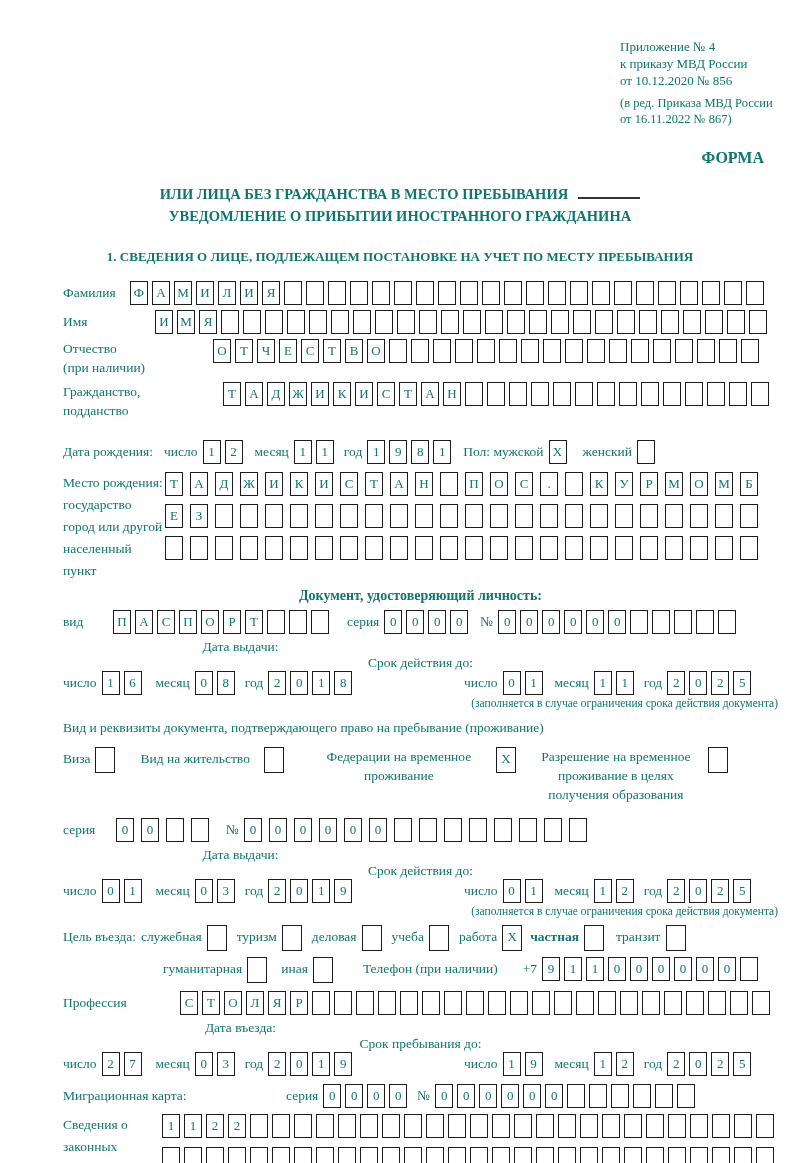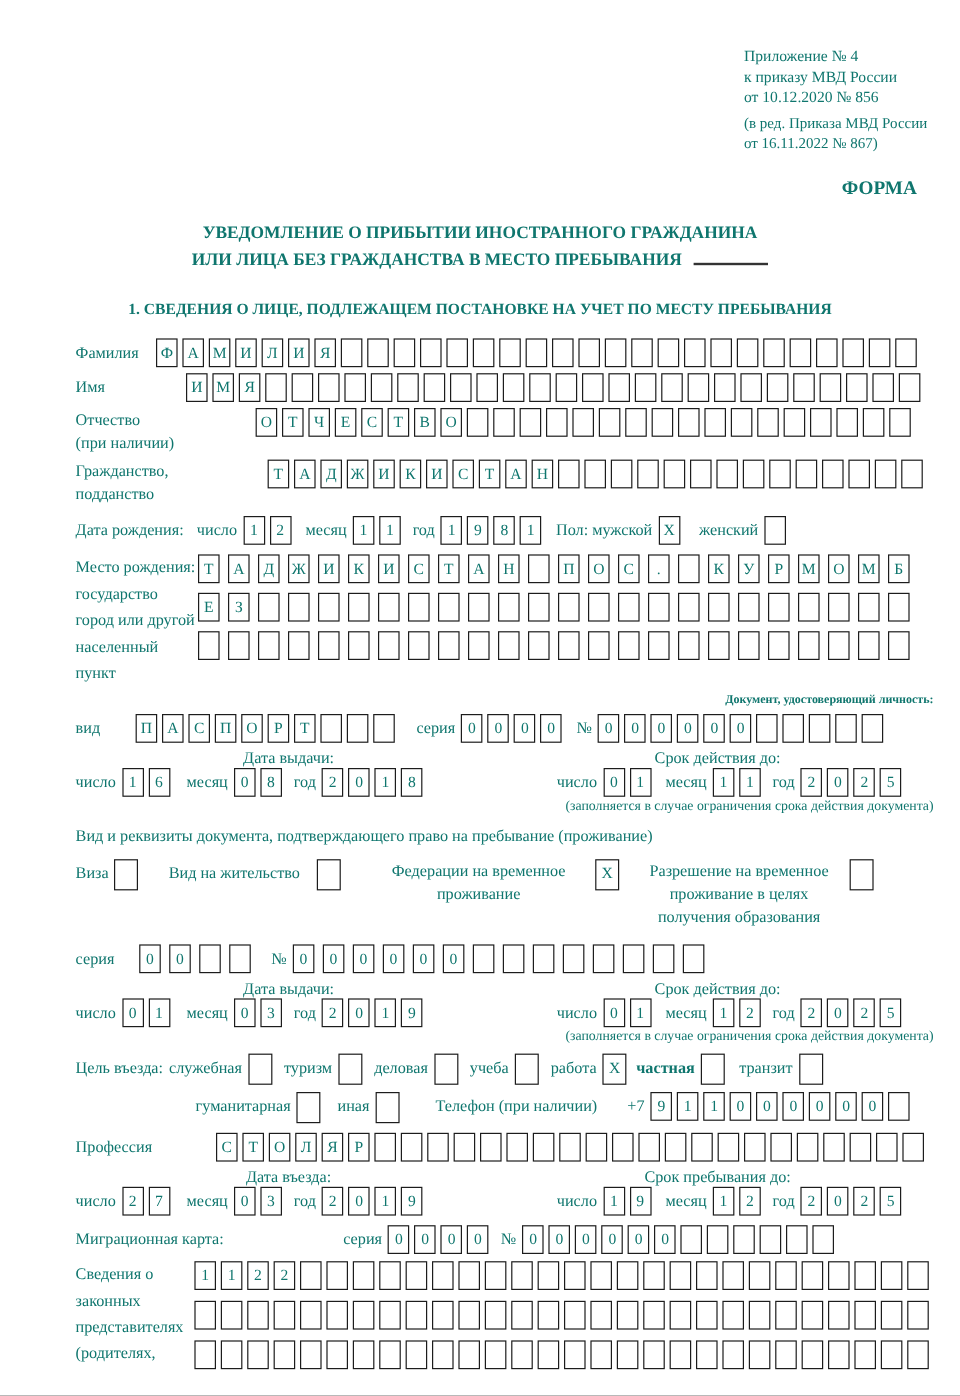--- a/index.html
+++ b/index.html
@@ -19,22 +19,22 @@
   .lbl{white-space:nowrap;line-height:24px;}
   .cells{display:inline-flex;flex-wrap:nowrap;}
   .cb{
     display:inline-block;box-sizing:border-box;width:18px;height:24px;
     border:1.4px solid #1c1c1c;margin-right:4px;background:#fff;
     text-align:center;font-size:13px;line-height:21px;
   }
   .sp .cb{width:18px;margin-right:7px;}
   .big .cb{width:20px;height:26px;}
   .two-line{line-height:19px;}
-  .center-head{font-weight:bold;text-align:right;margin:6px 0 6px 0;font-size:10px;}
-  .dates-head{display:flex;margin-top:4px;}
+  .center-head{font-weight:bold;text-align:center;margin:6px 0 6px 0;font-size:14px;}
+  .dates-head{display:flex;margin-top:4px;flex-direction:column;}
   .dates-head .left{width:355px;text-align:center;}
   .dates-head .right{flex:1;text-align:center;}
   .dates-row{display:flex;margin-bottom:2px;}
   .dates-row .left{width:355px;display:flex;align-items:flex-start;}
   .dates-row .right{flex:1;display:flex;align-items:flex-start;justify-content:flex-start;padding-left:46px;}
   .grp-lbl{line-height:24px;margin-right:5px;white-space:nowrap;}
   .caption{font-size:11.5px;text-align:right;margin:0 0 8px 0;}
   .para{line-height:22px;margin-bottom:2px;}
   .permit-row{display:flex;align-items:flex-start;margin:8px 0 14px 0;}
   .multi{text-align:center;font-size:13.5px;line-height:19px;}
@@ -52,24 +52,24 @@
     <div>к приказу МВД России</div>
     <div>от 10.12.2020 № 856</div>
   </div>
   <div class="appendix-note">
     <div>(в ред. Приказа МВД России</div>
     <div>от 16.11.2022 № 867)</div>
   </div>
   <div class="form-marker">ФОРМА</div>
 
   <div class="title">
-    <div>УВЕДОМЛЕНИЕ О ПРИБЫТИИ ИНОСТРАННОГО ГРАЖДАНИНА</div>
     <div>
       <span>ИЛИ ЛИЦА БЕЗ ГРАЖДАНСТВА В МЕСТО ПРЕБЫВАНИЯ</span><span class="title-underline"></span>
     </div>
+    <div>УВЕДОМЛЕНИЕ О ПРИБЫТИИ ИНОСТРАННОГО ГРАЖДАНИНА</div>
   </div>
 
   <div class="section-title">1. СВЕДЕНИЯ О ЛИЦЕ, ПОДЛЕЖАЩЕМ ПОСТАНОВКЕ НА УЧЕТ ПО МЕСТУ ПРЕБЫВАНИЯ</div>
 
   <div class="form-body">
 
     <div class="row">
       <span class="lbl" style="width:67px;">Фамилия</span>
       <span class="cells">
           <span class="cb">Ф</span>
@@ -199,21 +199,21 @@
           <span class="cb"></span>
           <span class="cb"></span>
           <span class="cb"></span>
           <span class="cb"></span>
           <span class="cb"></span>
           <span class="cb"></span>
           <span class="cb"></span>
         </span>
     </div>
 
-    <div class="row" style="margin-top:9px;">
+    <div class="row" style="margin-top:20px;">
       <span class="grp-lbl">Дата рождения:</span>
       <span class="grp-lbl" style="margin-left:6px;">число</span>
       <span class="cells">
           <span class="cb">1</span>
           <span class="cb">2</span>
         </span>
       <span class="grp-lbl" style="margin-left:8px;">месяц</span>
       <span class="cells">
           <span class="cb">1</span>
           <span class="cb">1</span>

